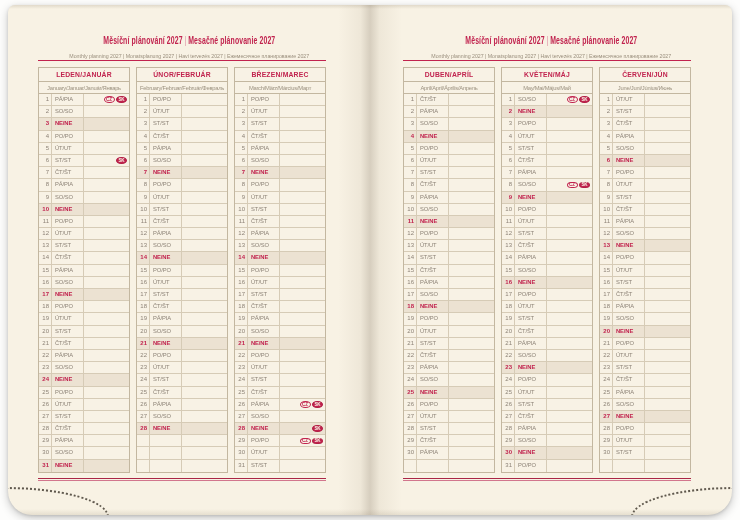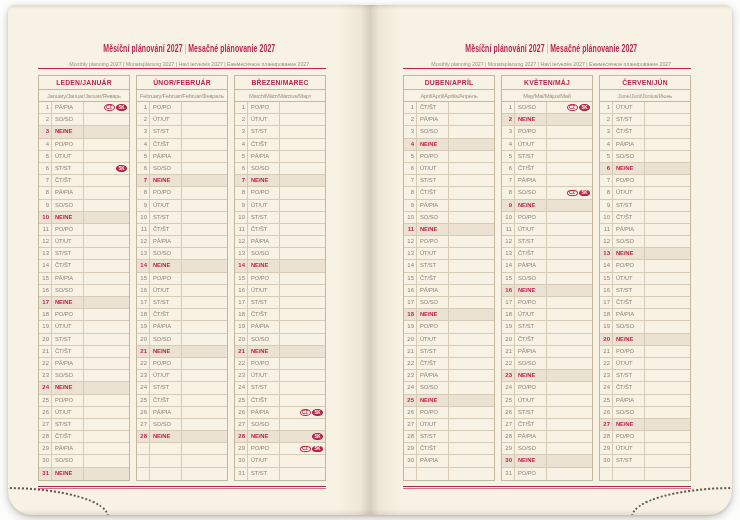--- a/index.html
+++ b/index.html
@@ -18,21 +18,21 @@
 
   .gutter { position:absolute; left:50%; top:0; bottom:0; width:64px;
     transform:translateX(-50%);
     background:linear-gradient(90deg, rgba(110,90,60,0) 0%, rgba(110,90,60,0.07) 35%,
       rgba(80,62,40,0.20) 50%, rgba(110,90,60,0.07) 65%, rgba(110,90,60,0) 100%); }
 
   .page { position:absolute; top:0; bottom:0; width:362px; }
   .page.left  { left:0; }
   .page.right { right:0; }
 
-  .page-header { padding-top:35px; text-align:center; }
+  .page-header { padding-top:27px; text-align:center; }
   .title-line { height:14px; line-height:14px; white-space:nowrap; }
   .title-scale { display:inline-block; transform:scaleX(0.60); transform-origin:center;
     white-space:nowrap; font-weight:bold; font-size:11.5px; color:#c1234e;
     letter-spacing:0.2px; }
   .title-sep { color:#dc8ba1; padding:0 3px; font-weight:normal; }
   .subtitle-line { height:9px; line-height:9px; margin-top:2px; white-space:nowrap; }
   .subtitle-scale { display:inline-block; transform:scaleX(0.88); transform-origin:center;
     white-space:nowrap; font-size:6px; color:#9a8f7d; letter-spacing:-0.05px; }
 
   .content { width:288px; }

